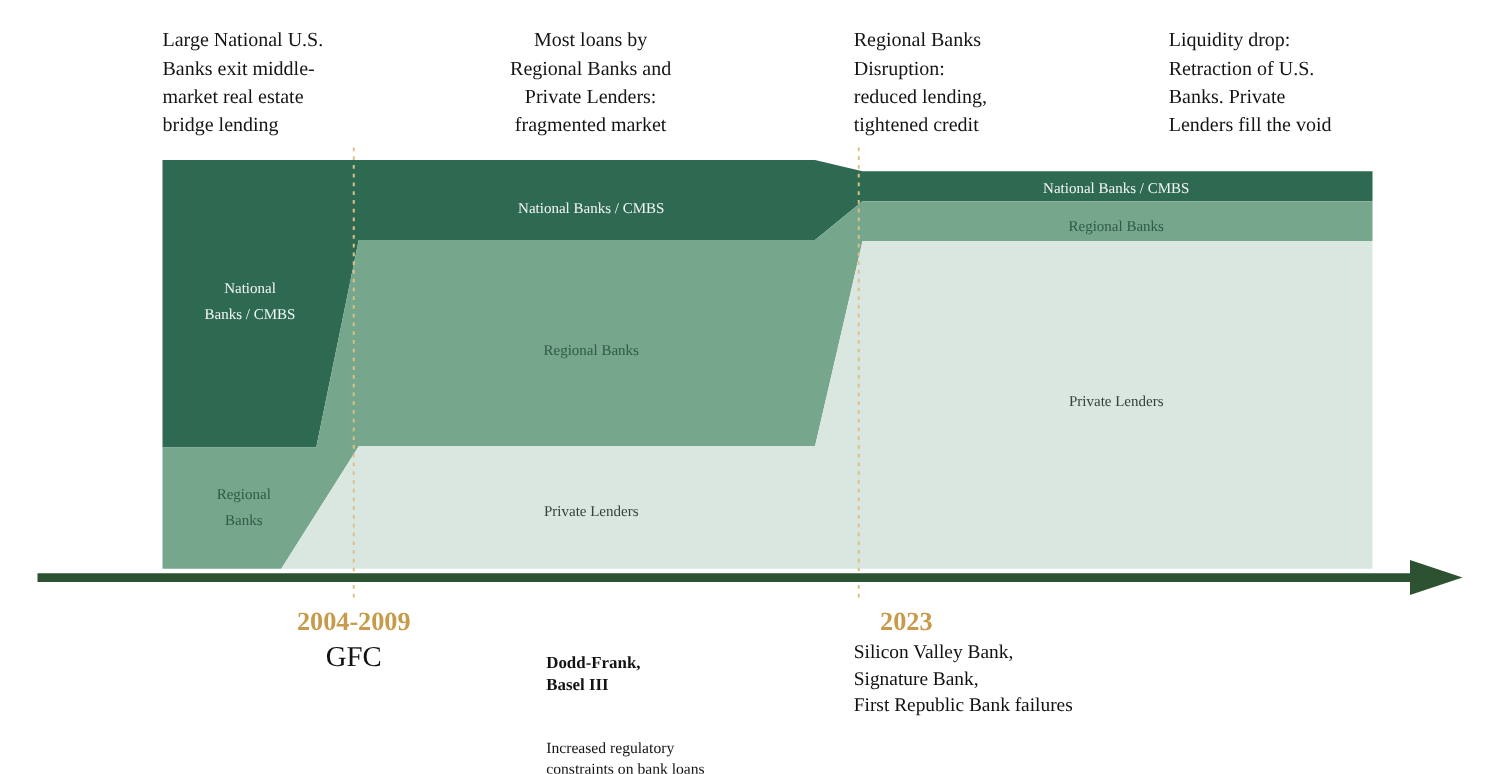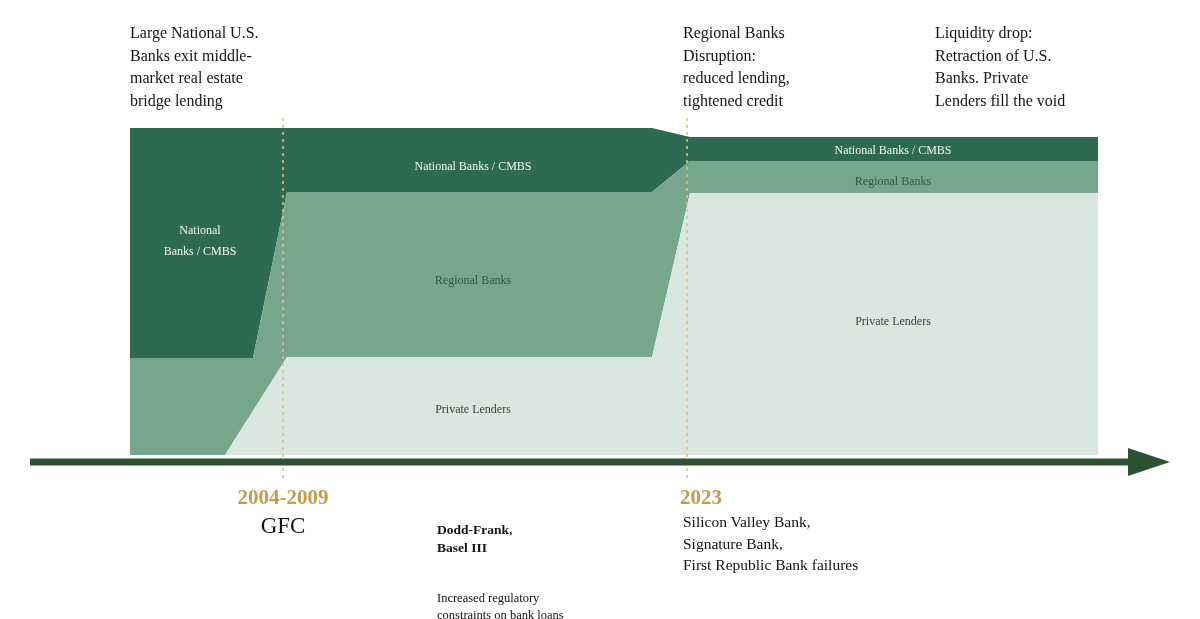--- a/index.html
+++ b/index.html
@@ -31,21 +31,21 @@
   .lbl-nat-1{left:127px;top:220px;width:146px;}
   .lbl-reg-1{left:140px;top:385px;width:110px;}
   .lbl-nat-2{left:363px;top:156px;width:220px;}
   .lbl-reg-2{left:398px;top:270px;width:150px;}
   .lbl-prv-2{left:398px;top:399px;width:150px;}
   .lbl-nat-3{left:783px;top:140px;width:220px;}
   .lbl-reg-3{left:818px;top:171px;width:150px;}
   .lbl-prv-3{left:818px;top:311px;width:150px;}
   .year{font-size:21px;font-weight:700;color:var(--gold);}
   .year-1{left:211px;top:485px;width:144px;text-align:center;}
-  .year-2{left:680px;top:485px;width:144px;text-align:left;}
+  .year-2{left:704px;top:485px;width:144px;text-align:left;}
   .era-sub{font-size:23px;color:#121212;}
   .gfc{left:211px;top:513px;width:144px;text-align:center;}
   .svb{left:683px;top:511px;width:260px;text-align:left;font-size:15.5px;line-height:21.5px;color:#111;}
   .note{left:437px;top:503px;width:175px;text-align:left;color:#131313;}
   .note-bold{font-size:13.5px;line-height:17.5px;font-weight:700;}
   .note-body{font-size:12.5px;line-height:16.5px;margin-top:16px;}
 </style>
 </head>
 <body>
 
@@ -64,31 +64,37 @@
     <g id="axis">
         <line x1="30" x2="1132" y1="462" y2="462" stroke="#2d5232" stroke-width="7"></line>
         <polygon points="1128,448 1170,462 1128,476" fill="#2d5232"></polygon>
       </g>
   </svg>
 
   <div class="txt annot annot-1">Large National U.S.
 Banks exit middle-
 market real estate
 bridge lending</div>
+  <div class="txt annot annot-2">Most loans by
+Regional Banks and
+Private Lenders:
+fragmented market</div>
   <div class="txt annot annot-3">Regional Banks
 Disruption:
 reduced lending,
 tightened credit</div>
   <div class="txt annot annot-4">Liquidity drop:
 Retraction of U.S.
 Banks. Private
 Lenders fill the void</div>
 
   <div class="txt band-label white lbl-nat-1">National
 Banks / CMBS</div>
+  <div class="txt band-label greendark lbl-reg-1">Regional
+Banks</div>
 
   <div class="txt band-label white lbl-nat-2">National Banks / CMBS</div>
   <div class="txt band-label greendark lbl-reg-2">Regional Banks</div>
   <div class="txt band-label neutral lbl-prv-2">Private Lenders</div>
 
   <div class="txt band-label white lbl-nat-3">National Banks / CMBS</div>
   <div class="txt band-label greendark lbl-reg-3">Regional Banks</div>
   <div class="txt band-label neutral lbl-prv-3">Private Lenders</div>
 
   <div class="txt year year-1">2004-2009</div>

